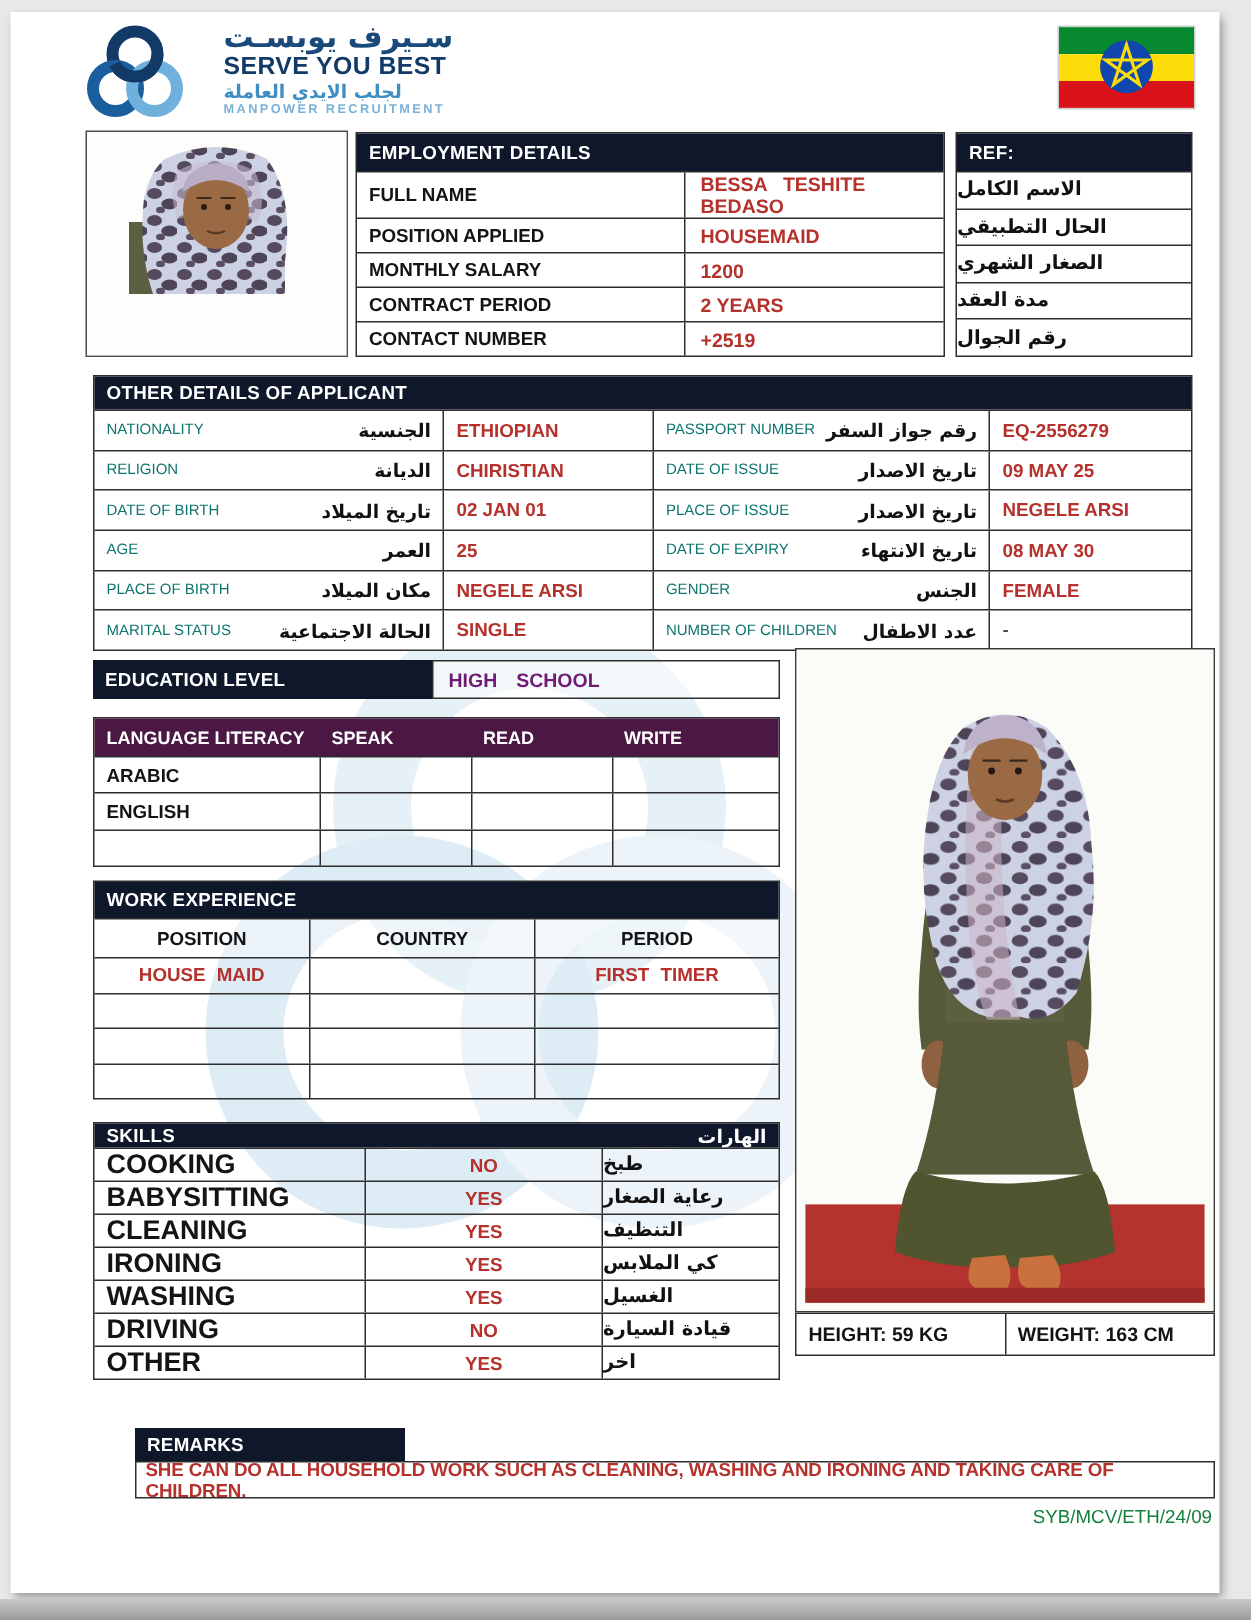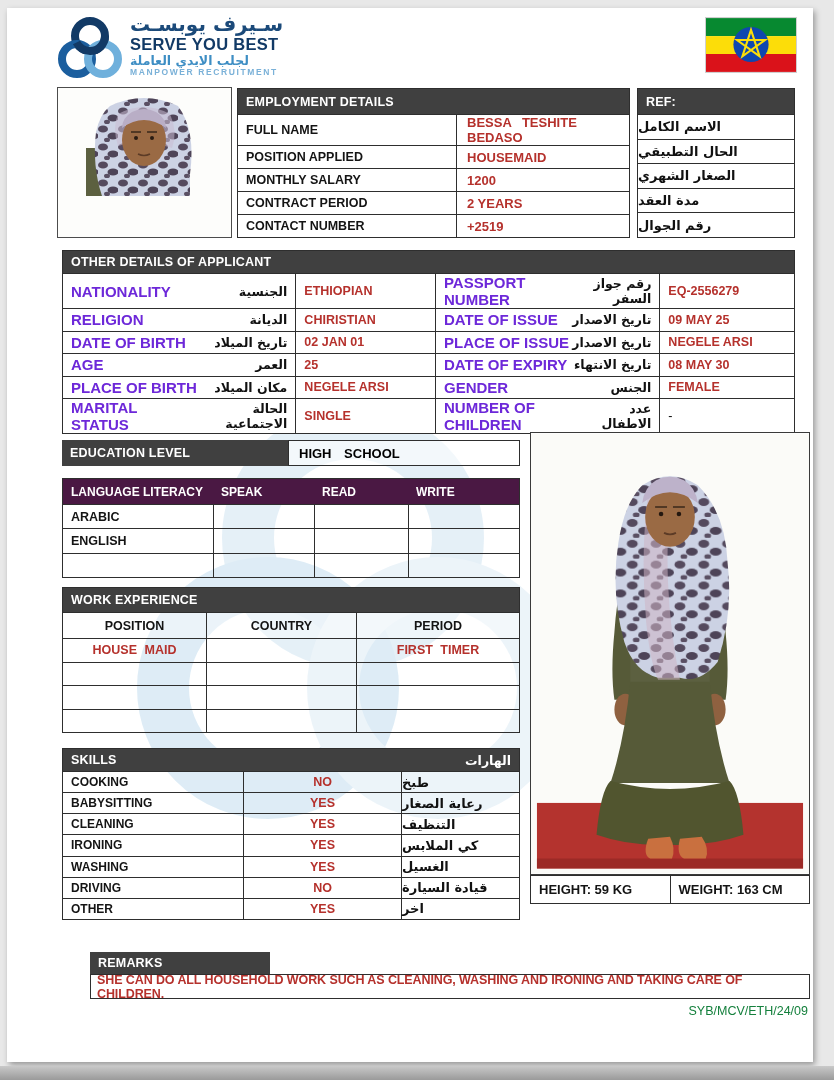--- a/index.html
+++ b/index.html
@@ -2,26 +2,26 @@
 <html><head>
 <meta charset="utf-8">
 <style>
   * { margin:0; padding:0; box-sizing:border-box; }
   body { background:#dedede; font-family:"Liberation Sans", sans-serif; }
   .screen { position:relative; width:834px; height:1080px; background:#e8e8e8; overflow:hidden; }
   .page { position:absolute; left:7px; top:8px; width:806px; height:1054px; background:#ffffff; box-shadow:2px 3px 6px rgba(0,0,0,.35); }
   .bottom-edge { position:absolute; left:0; bottom:0; width:100%; height:14px; background:linear-gradient(#c9c9c9,#9a9a9a); }
 
   .abs { position:absolute; }
-  .pbar { background:#404040; color:#fff; font-weight:bold; font-size:12.5px; display:flex; align-items:center; padding:0 8px; letter-spacing:.2px; }
+  .pbar { background:#0f172a; color:#fff; font-weight:bold; font-size:12.5px; display:flex; align-items:center; padding:0 8px; letter-spacing:.2px; }
   .red { color:#b5312c; font-weight:bold; }
   .ar { font-family:"DejaVu Sans","Liberation Sans",sans-serif; font-weight:bold; }
 
   
-  .logo-block { left:52px; top:13px; display:flex; gap:2px; align-items:flex-start; }
+  .logo-block { left:52px; top:13px; display:flex; gap:21px; align-items:flex-start; }
   .logo-text { display:flex; flex-direction:column; align-items:flex-start; line-height:1.12; }
   .logo-ar-title { font-size:20px; color:#1b4a7a; font-weight:bold; }
   .logo-en-title { font-size:16.5px; color:#123a66; font-weight:bold; letter-spacing:.3px; }
   .logo-ar-tag { font-size:12.5px; color:#3e8ec4; }
   .logo-en-tag { font-size:8.5px; color:#7ab1d8; font-weight:bold; letter-spacing:1.6px; }
   .flag { left:705px; top:17px; width:92px; height:56px; border:1px solid #cfcfcf; }
 
   
   .photo-box { left:57px; top:87px; width:175px; height:151px; background:#fff; border:1px solid #4c4c4c; z-index:3; }
   .photo-large { left:530px; top:432px; width:280px; height:443px; background:#fff; border:1px solid #3a3a3a; z-index:3; }
@@ -40,28 +40,28 @@
   .ref-col { left:637px; top:88px; width:158px; height:150px; display:flex; flex-direction:column; border:1px solid #2e2e2e; z-index:2; background:#fff; }
   .ref-col .pbar { height:25px; }
   .ref-row { flex:1; border-top:1px solid #2e2e2e; display:flex; align-items:center; justify-content:flex-end; padding-right:8px; font-size:13px; color:#111; }
 
   
   .od { left:62px; top:250px; width:733px; height:184px; display:flex; flex-direction:column; border:1px solid #2e2e2e; z-index:2; background:#fff; }
   .od .pbar { height:22px; }
   .od-row { flex:1; display:flex; border-top:1px solid #2e2e2e; }
   .od-lbl { width:233px; display:flex; align-items:center; justify-content:space-between; padding:0 8px; }
   .od-lbl.r2 { width:225px; border-left:1px solid #2e2e2e; }
-  .od-lbl .en { font-size:15px; font-weight:bold; color:#6d28d9; }
+  .od-lbl .en { font-size:10px; font-weight:normal; color:#0f766e; }
   .od-lbl .ar { font-size:12.5px; color:#111; }
   .od-val { width:140px; border-left:1px solid #2e2e2e; display:flex; align-items:center; padding-left:8px; font-size:12.5px; }
   .od-val.r2 { width:135px; }
 
   
   .edu-bar { left:62px; top:440px; width:226px; height:26px; z-index:2; }
-  .edu-val { left:288px; top:440px; width:232px; height:26px; border:1px solid #2e2e2e; display:flex; align-items:center; padding-left:10px; font-size:13px; font-weight:bold; color:#000000; word-spacing:9px; z-index:2; background:rgba(255,255,255,.55); }
+  .edu-val { left:288px; top:440px; width:232px; height:26px; border:1px solid #2e2e2e; display:flex; align-items:center; padding-left:10px; font-size:13px; font-weight:bold; color:#701a75; word-spacing:9px; z-index:2; background:rgba(255,255,255,.55); }
 
   
   .lang { left:62px; top:478px; width:458px; height:100px; display:flex; flex-direction:column; border:1px solid #2e2e2e; z-index:2; }
   .lang-head { height:25px; background:#4a1843; display:flex; }
   .lang-head div { color:#fff; font-weight:bold; font-size:12px; display:flex; align-items:center; padding-left:8px; }
   .l-c1 { width:150px; } .l-c2 { width:101px; } .l-c3 { width:94px; } .l-c4 { flex:1; }
   .lang-row { flex:1; display:flex; border-top:1px solid #2e2e2e; }
   .lang-row div { display:flex; align-items:center; padding-left:8px; font-size:12.5px; font-weight:bold; color:#141414; }
   .lang-row div + div { border-left:1px solid #2e2e2e; }
 
@@ -73,21 +73,21 @@
   .w-c1 { width:143px; } .w-c2 { width:150px; } .w-c3 { flex:1; }
   .work-head div + div, .work-row div + div { border-left:1px solid #2e2e2e; }
   .work-row { flex:1; display:flex; border-top:1px solid #2e2e2e; }
   .work-row div { display:flex; align-items:center; justify-content:center; font-size:12.5px; word-spacing:4px; }
 
   
   .skills { left:62px; top:748px; width:458px; height:172px; display:flex; flex-direction:column; border:1px solid #2e2e2e; z-index:2; }
   .skills .pbar { height:22px; justify-content:space-between; }
   .skills .pbar .ar { font-size:12.5px; }
   .sk-row { flex:1; display:flex; border-top:1px solid #2e2e2e; }
-  .sk-name { width:180px; display:flex; align-items:center; padding-left:8px; font-size:12px; font-weight:bold; color:#141414; }
+  .sk-name { width:180px; display:flex; align-items:center; padding-left:8px; font-size:18px; font-weight:bold; color:#141414; }
   .sk-val { width:158px; border-left:1px solid #2e2e2e; display:flex; align-items:center; justify-content:center; font-size:12.5px; }
   .sk-ar { flex:1; border-left:1px solid #2e2e2e; display:flex; align-items:center; justify-content:flex-end; padding-right:8px; font-size:13px; color:#111; }
 
   
   .remarks-bar { left:90px; top:952px; width:180px; height:22px; z-index:2; }
   .remarks-box { left:90px; top:974px; width:720px; height:25px; border:1px solid #2e2e2e; display:flex; align-items:center; padding-left:6px; font-size:12.5px; letter-spacing:-0.1px; z-index:2; background:#fff; }
   .footer-ref { left:580px; top:1004px; width:228px; text-align:right; font-size:12.5px; color:#15803d; z-index:2; }
 
   .wm { left:118px; top:408px; z-index:1; opacity:.38; }
 </style>

